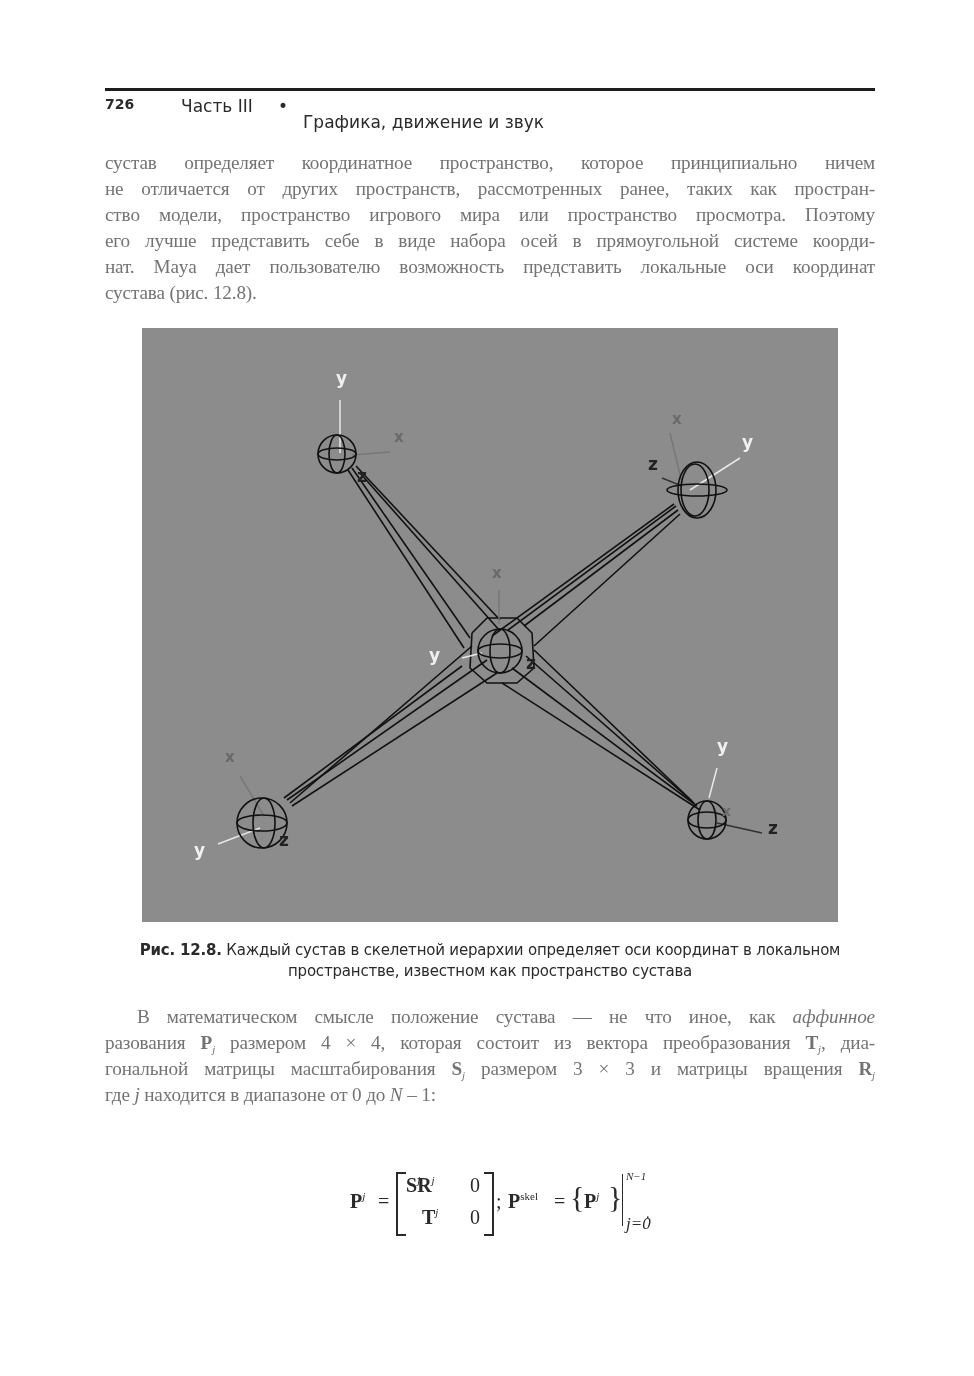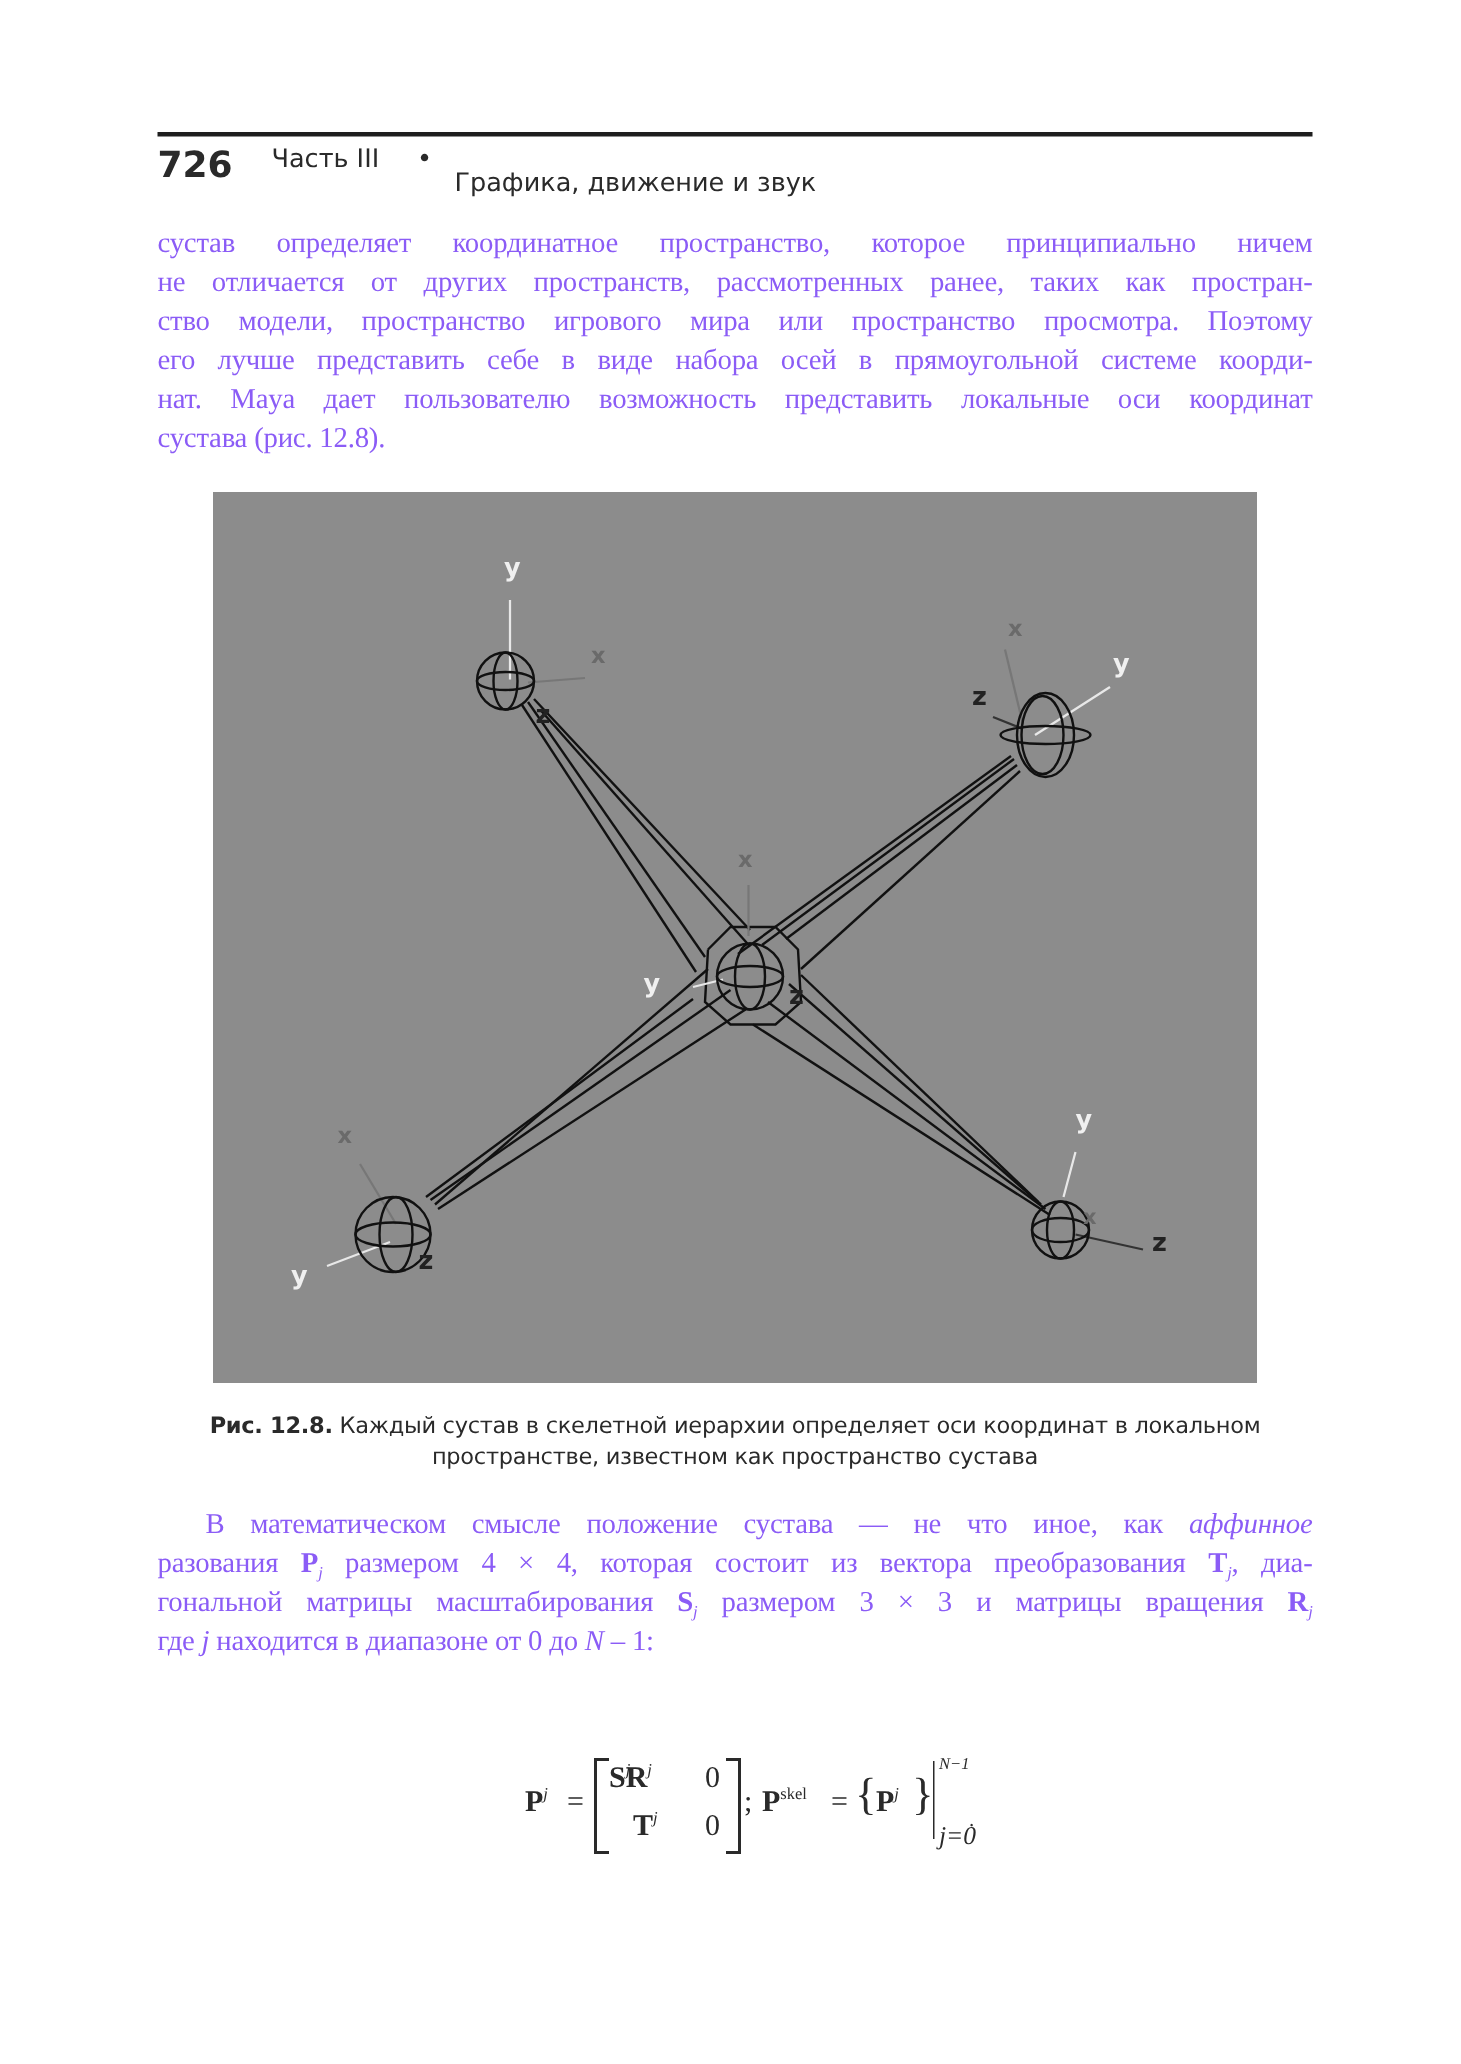--- a/index.html
+++ b/index.html
@@ -3,28 +3,28 @@
   <meta charset="utf-8">
   <style>
     html, body { margin: 0; padding: 0; background: #ffffff; }
     body { width: 974px; height: 1376px; position: relative; overflow: hidden; color: #2a2a2a; }
     .running-head {
       position: absolute; left: 105px; top: 88px; width: 770px;
       border-top: 3px solid #1e1e1e;
       font-family: "DejaVu Sans", sans-serif; font-size: 17px; color: #2a2a2a;
     }
     .running-head .row { position: relative; height: 30px; margin-top: 5px; }
-    .page-num { position: absolute; left: 0; top: 0; font-weight: bold; font-size: 24px; }
+    .page-num { position: absolute; left: 0; top: 0; font-weight: bold; font-size: 14px; }
     .part { position: absolute; left: 76px; top: 0; }
     .bullet { position: absolute; left: 173px; top: 0; }
     .chapter { position: absolute; left: 198px; top: 0; margin-top: 16px; }
     .para {
       position: absolute; left: 105px; width: 770px;
       font-family: "Liberation Serif", serif; font-size: 19.2px; line-height: 26px;
-      text-align: justify; color: #8b5cf6; letter-spacing: -0.15px;
+      text-align: justify; color: #737373; letter-spacing: -0.15px;
     }
     .para .line { display: block; text-align: justify; text-align-last: justify; white-space: nowrap; height: 26px; }
     .para .line.last { text-align-last: left; }
     #p1 { top: 150px; }
     #p2 { top: 1004px; }
     .indent { padding-left: 32px; }
     em { font-style: italic; }
     b.m { font-weight: bold; }
     .sub { font-size: 11px; vertical-align: -4px; font-style: italic; }
     .subr { font-size: 11px; vertical-align: -4px; }

